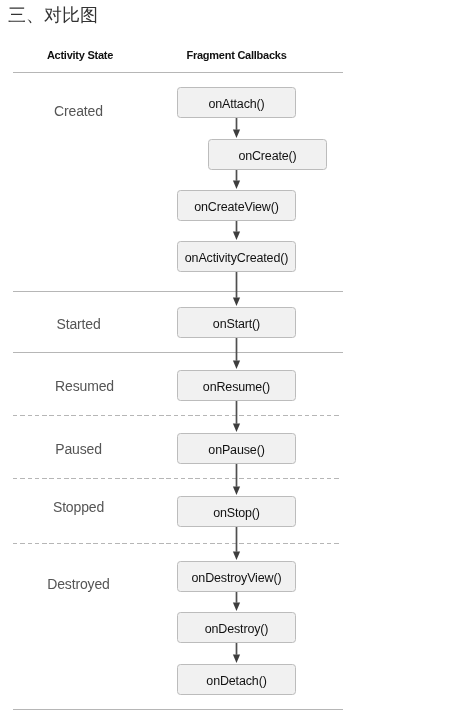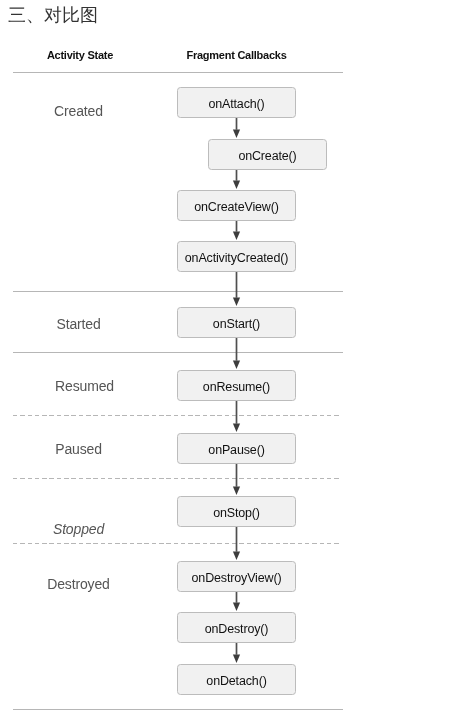--- a/index.html
+++ b/index.html
@@ -109,21 +109,21 @@
       <svg class="arrow" width="15" height="20" viewBox="0 0 15 20" style="top: 642.5px;">
         <path d="M7.5 0 L7.5 11.7" stroke="#4f4f4f" stroke-width="1.7"></path>
         <path d="M3.9 11.4 L11.1 11.4 L7.5 20 Z" fill="#3d3d3d"></path>
       </svg>
     </div>
   <div id="states-layer">
       <div class="state-label" style="top: 104px;">Created</div>
       <div class="state-label" style="top: 317px;">Started</div>
       <div class="state-label" style="top: 379px; margin-left: 6px;">Resumed</div>
       <div class="state-label" style="top: 442px;">Paused</div>
-      <div class="state-label" style="top: 522px; font-style: italic;">Stopped</div>
+      <div class="state-label" style="top: 500px;">Stopped</div>
       <div class="state-label" style="top: 577px;">Destroyed</div>
     </div>
   <div id="nodes-layer">
       <div class="node" style="top: 87px;">onAttach()</div>
       <div class="node" style="top: 139px; margin-left: 31px;">onCreate()</div>
       <div class="node" style="top: 190px;">onCreateView()</div>
       <div class="node" style="top: 241px;">onActivityCreated()</div>
       <div class="node" style="top: 307px;">onStart()</div>
       <div class="node" style="top: 370px;">onResume()</div>
       <div class="node" style="top: 433px;">onPause()</div>

